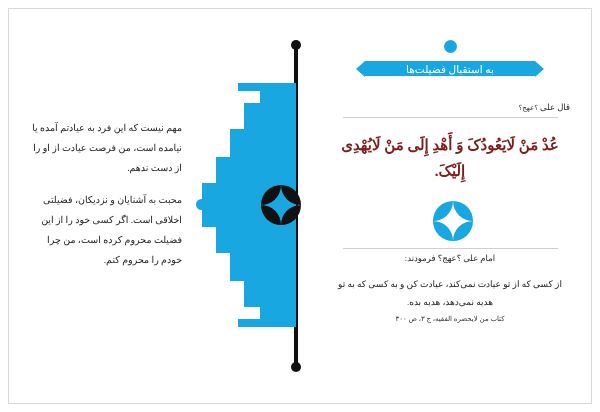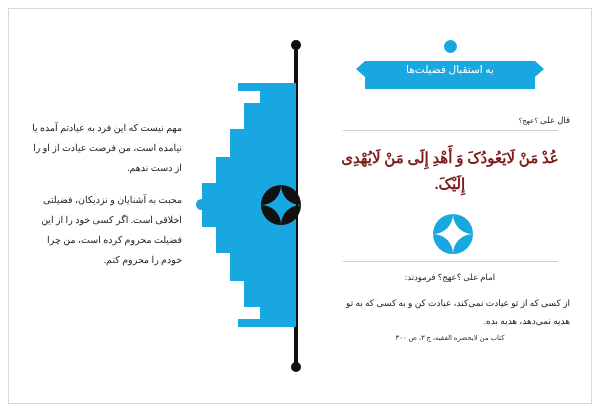--- a/index.html
+++ b/index.html
@@ -118,21 +118,21 @@
     border-radius: 50%;
     background: #18a7e0;
     margin: 0 auto 8px auto;
   }
   .title-bar {
     position: relative;
     background: #18a7e0;
     color: #ffffff;
     font-size: 10.5px;
     line-height: 17px;
-    height: 28px;
+    height: 15px;
     width: 170px;
     margin: 0 auto;
     text-align: center;
   }
   .title-bar::before,
   .title-bar::after {
     content: "";
     position: absolute;
     top: 0;
     width: 0;
@@ -184,32 +184,32 @@
   }
 
   .divider {
     width: 215px;
     height: 1px;
     background: #cfcfcf;
     margin: 8px auto 0 auto;
   }
 
   .attrib2 {
-    margin-top: 10px;
+    margin-top: 4px;
     font-size: 8.5px;
     color: #222222;
   }
 
   .translation {
     margin-top: 12px;
     font-size: 9px;
     line-height: 18px;
     color: #1a1a1a;
     direction: rtl;
-    text-align: right;
+    text-align: center;
   }
   .source {
     margin-top: 4px;
     font-size: 7px;
     color: #333333;
     direction: rtl;
     text-align: center;
   }
 </style>
 </head>

